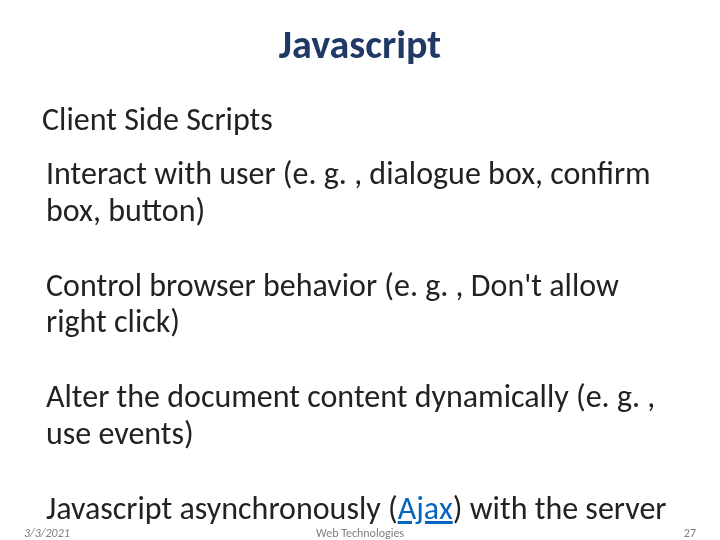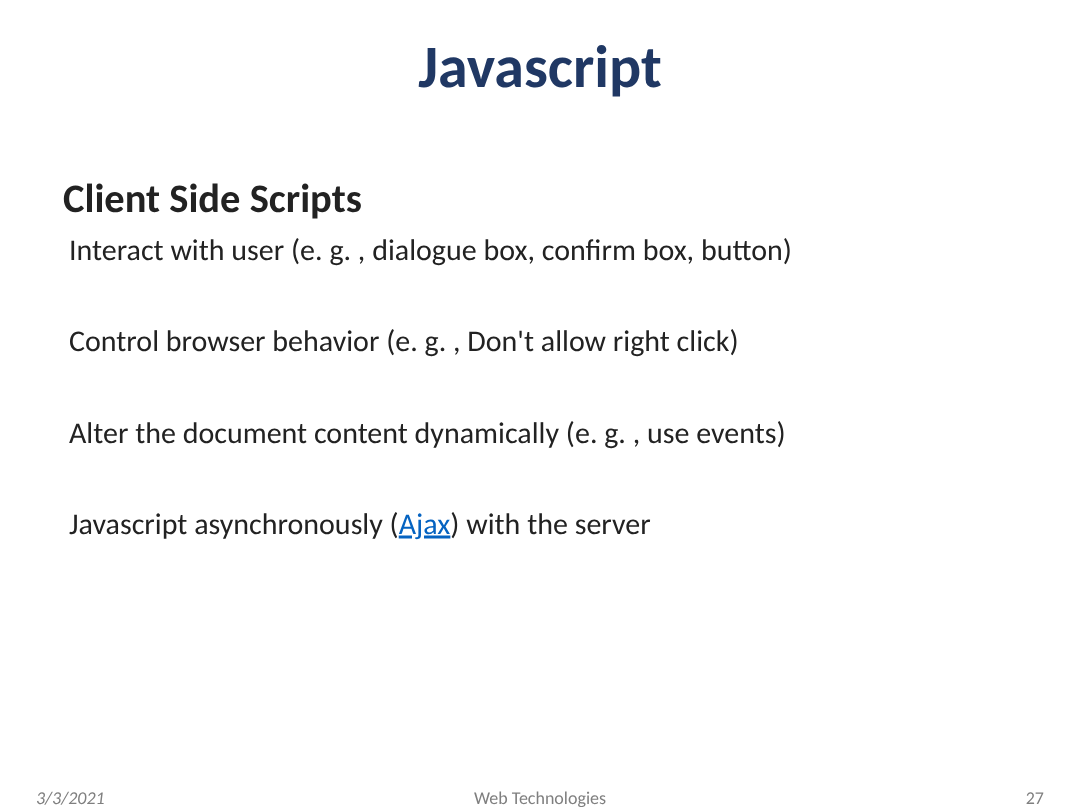--- a/index.html
+++ b/index.html
@@ -1,21 +1,21 @@
 <!DOCTYPE html>
 <html><head>
 <meta charset="utf-8">
 <style>
   * { margin: 0; padding: 0; box-sizing: border-box; }
   html, body { width: 720px; height: 540px; background: #fff; font-family: Calibri, "Segoe UI", Arial, sans-serif; overflow: hidden; }
   .slide { position: relative; width: 660px; height: 540px; }
   .title { position: absolute; top: 20px; left: 0; width: 720px; text-align: center; font-size: 40px; font-weight: 700; color: #203864; }
-  .subtitle { position: absolute; top: 116px; left: 42px; font-size: 27px; color: #222; font-weight: bold; }
+  .subtitle { position: absolute; top: 100px; left: 42px; font-size: 32px; color: #222; }
   .bullets { position: absolute; top: 156px; left: 46px; width: 640px; }
-  .bullet { font-size: 20px; color: #222; line-height: 1.15; margin-bottom: 38px; }
+  .bullet { font-size: 32px; color: #222; line-height: 1.15; margin-bottom: 38px; }
   .link { color: #0563c1; text-decoration: underline; }
   .placement { position: absolute; top: 464px; left: 42px; font-size: 25px; color: #222; }
   .footer { position: absolute; bottom: 14px; left: 0; width: 720px; font-size: 12px; color: #7f7f7f; }
   .ft-date { position: absolute; left: 24px; font-style: italic; }
   .ft-center { position: absolute; left: 0; width: 720px; text-align: center; }
   .ft-num { position: absolute; right: 24px; text-align: center; }
 </style>
 </head>
 <body>
 <div class="slide">

